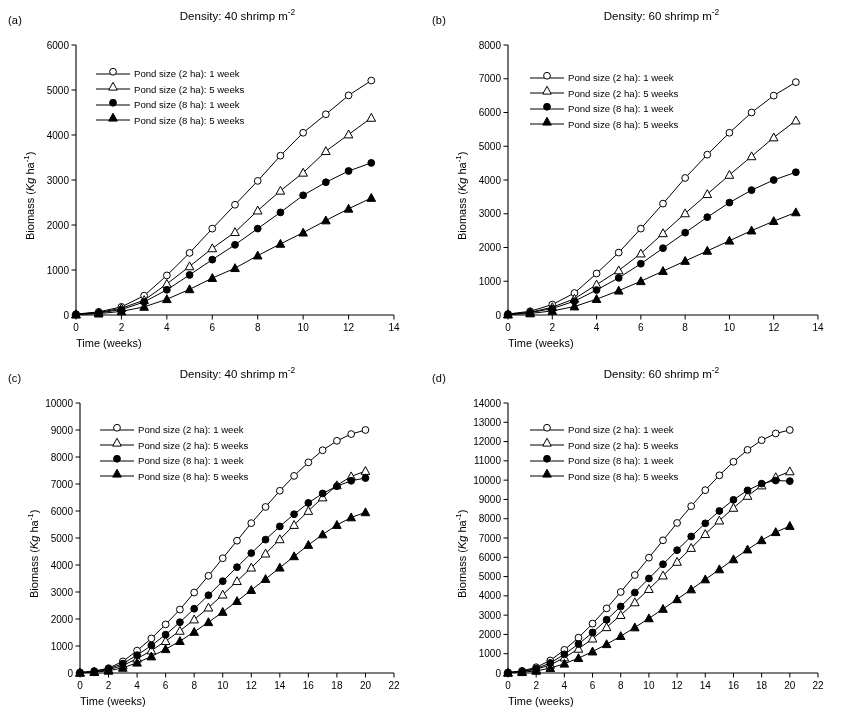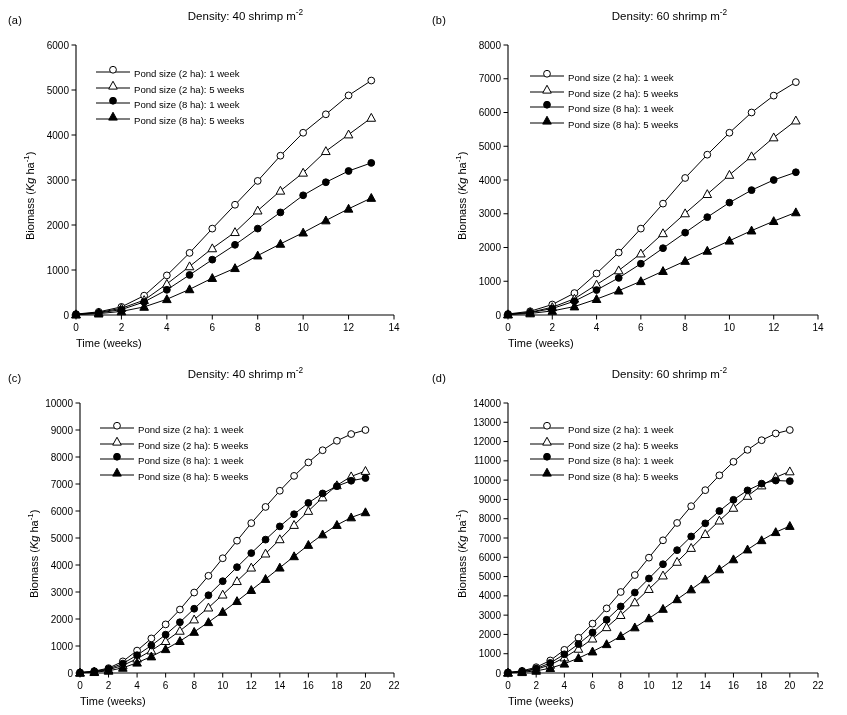--- a/index.html
+++ b/index.html
@@ -32,21 +32,21 @@
   .panel-label {
     position: absolute;
     left: 8px;
     top: 14px;
     font-size: 11px;
     letter-spacing: 0.2px;
   }
   .panel-title {
     position: absolute;
     top: 10px;
-    left: 12px;
+    left: 4px;
     width: 423px;
     text-align: center;
     font-size: 11.5px;
   }
   .panel-title .shift { display: inline-block; padding-left: 44px; }
   sup { font-size: 0.72em; vertical-align: super; line-height: 0; }
   .plot-svg {
     position: absolute;
     left: 0;
     top: 0;
@@ -69,21 +69,21 @@
     font-family: "Liberation Sans", sans-serif;
   }
   .legend {
     position: absolute;
     font-size: 9.6px;
     line-height: 15.5px;
     white-space: nowrap;
   }
   .legend-row {
     display: flex;
-    align-items: flex-start;
+    align-items: center;
     height: 15.5px;
   }
   .legend-mark {
     width: 34px;
     height: 12px;
     position: relative;
     margin-right: 4px;
     flex: 0 0 34px;
   }
   .legend-mark .lline {

